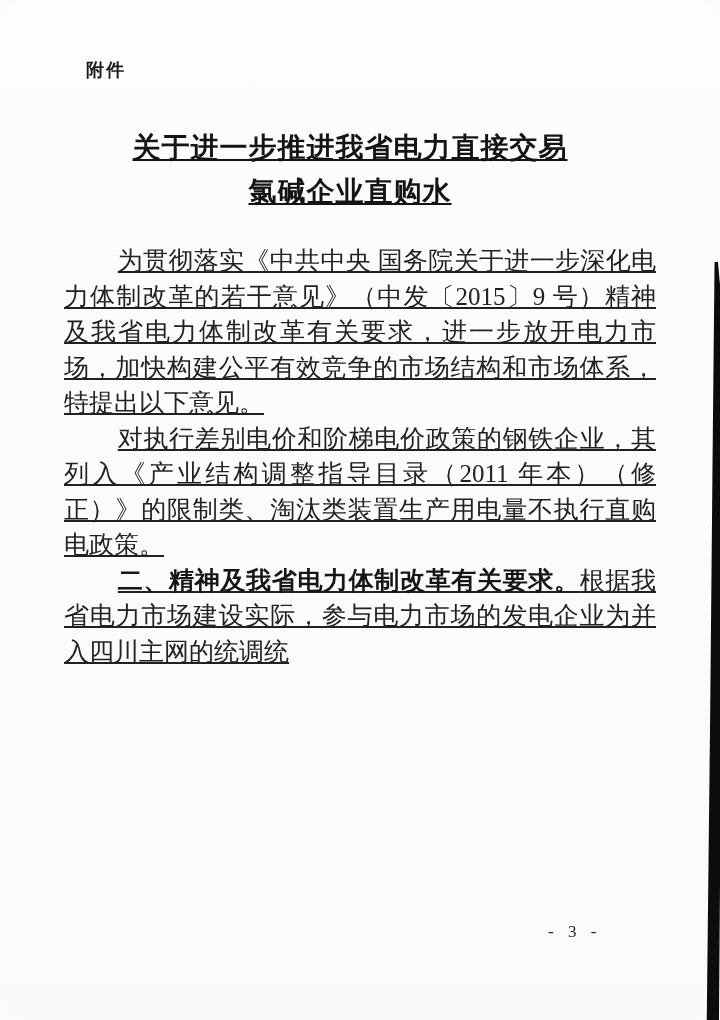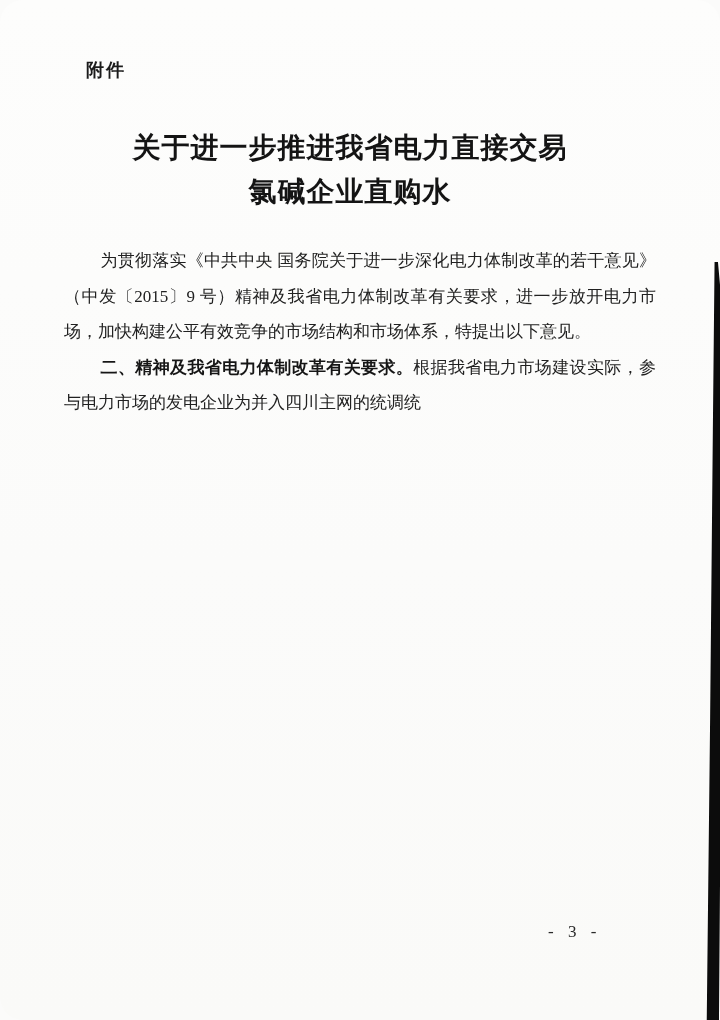--- a/index.html
+++ b/index.html
@@ -31,31 +31,33 @@
     position: absolute;
     left: 0;
     right: 20px;
     top: 126px;
     text-align: center;
     font-weight: 700;
     font-size: 28px;
     line-height: 44px;
     color: #141414;
     letter-spacing: 1px;
+    text-decoration: underline;
   }
   .content {
     position: absolute;
     left: 64px;
     width: 592px;
     top: 243px;
-    font-size: 17px;
+    font-size: 25px;
     line-height: 35.5px;
     text-align: justify;
     text-justify: inter-character;
     color: #212121;
+    text-decoration: underline;
   }
   .content p {
     text-indent: 2.15em;
     margin: 0;
   }
   .lead {
     font-family: "Liberation Sans", sans-serif;
     font-weight: 700;
     color: #161616;
   }
@@ -87,20 +89,21 @@
   <div class="doc-title">
     <div>关于进一步推进我省电力直接交易</div>
     <div>氯碱企业直购水</div>
   </div>
 
   <div class="content">
     <p><span class="lead"></span><span>为贯彻落实《中共中央 国务院关于进一步深化电力体制改革的若干意见》（中发〔2015〕9 号）精神及我省电力体制改革有关要求，进一步放开电力市场，加快构建公平有效竞争的市场结构和市场体系，特提出以下意见。</span></p>
 
 
 
+    <p><span class="lead"></span><span>对执行差别电价和阶梯电价政策的钢铁企业，其列入《产业结构调整指导目录（2011 年本）（修正）》的限制类、淘汰类装置生产用电量不执行直购电政策。</span></p>
 
     <p><span class="lead">二、精神及我省电力体制改革有关要求。</span><span>根据我省电力市场建设实际，参与电力市场的发电企业为并入四川主网的统调统</span></p>
   </div>
 
   <div class="page-number">- 3 -</div>
 
   <div class="scan-band"></div>
 
 </div>
 

